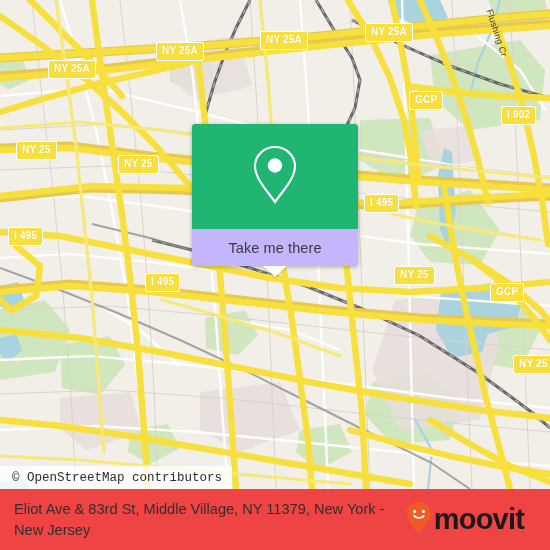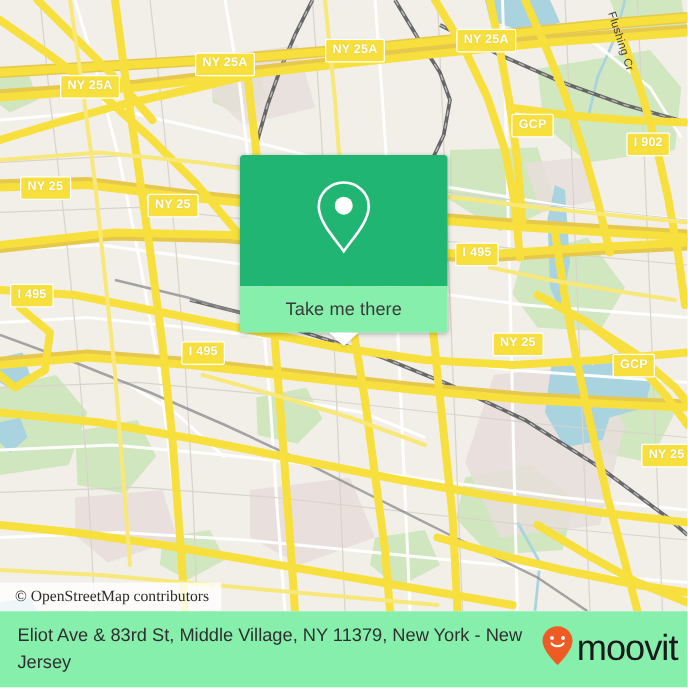--- a/index.html
+++ b/index.html
@@ -82,21 +82,21 @@
     background: #21b573;
     border-top-left-radius: 3px;
     border-top-right-radius: 3px;
     display: flex;
     align-items: center;
     justify-content: center;
   }
 
   #popup-footer {
     height: 37px;
-    background: #86efac;
+    background: #c4b5fd;
     border-bottom-left-radius: 3px;
     border-bottom-right-radius: 3px;
     display: flex;
     align-items: center;
     justify-content: center;
     position: relative;
   }
 
   #popup-label {
     color: #3a3a3a;
@@ -122,37 +122,37 @@
   #attribution {
     position: absolute;
     left: 0;
     top: 466px;
     height: 23px;
     display: flex;
     align-items: center;
     padding: 0 10px 0 12px;
     background: rgba(255,255,255,0.80);
     color: #2b2b2b;
-    font-family: Liberation Serif, serif;
+    font-family: Liberation Mono, monospace;
     font-size: 12.5px;
     white-space: nowrap;
   }
 
   
   #footer {
     position: absolute;
     left: 0;
     top: 489px;
     width: 550px;
     height: 61px;
-    background: #86efac;
+    background: #ef4444;
     display: flex;
     align-items: center;
     justify-content: space-between;
-    padding: 0 8px 0 14px;
+    padding: 0 26px 0 14px;
     box-sizing: border-box;
   }
 
   #footer-title {
     color: #2f2f2f;
     font-family: "Liberation Sans", sans-serif;
     font-size: 14.6px;
     line-height: 1.38;
     max-width: 408px;
   }
@@ -161,21 +161,21 @@
     display: flex;
     align-items: center;
     gap: 2px;
     flex: none;
   }
 
   #brand-word {
     color: #1a1a1a;
     font-family: "Liberation Sans", sans-serif;
     font-size: 29px;
-    font-weight: normal;
+    font-weight: bold;
     letter-spacing: -0.8px;
     line-height: 1;
   }
 </style>
 </head>
 <body>
 
 <div id="app">
 
   <div id="map">

